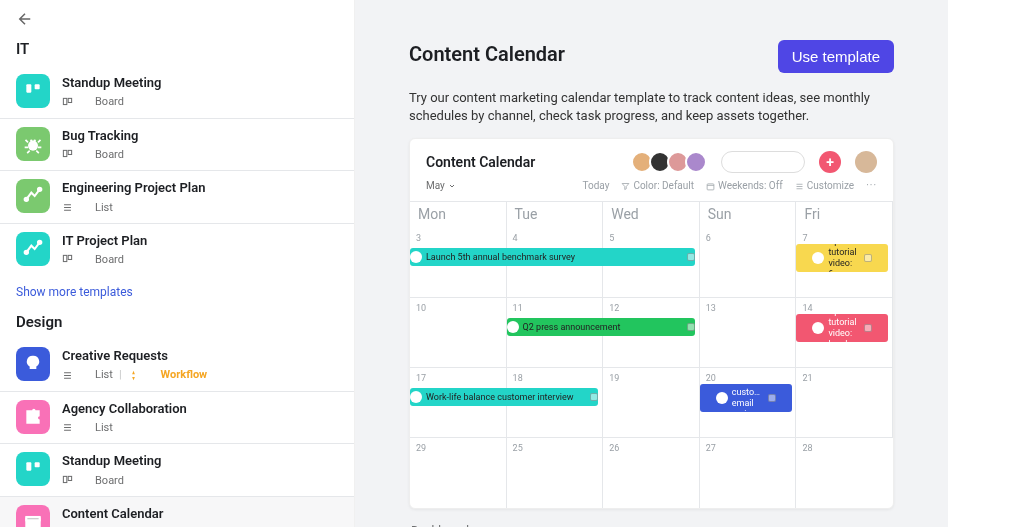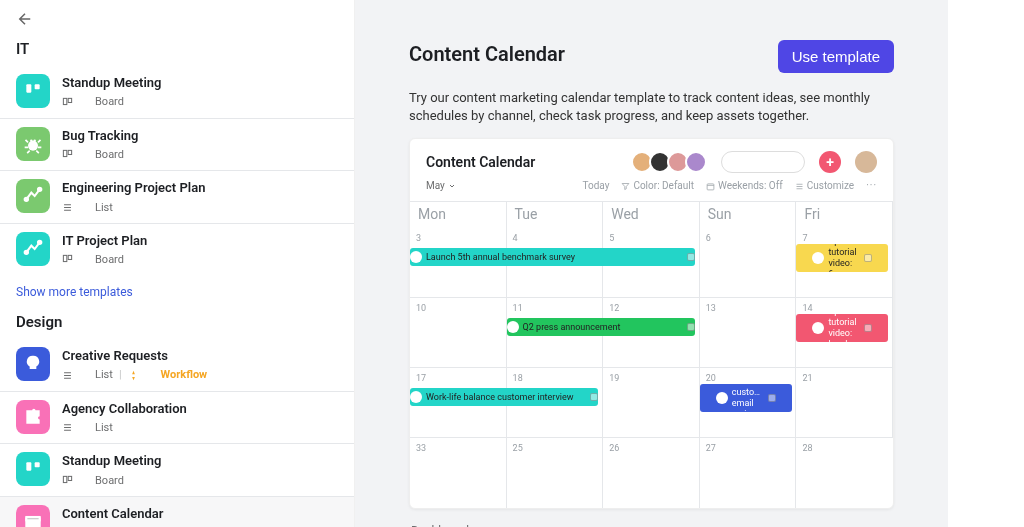--- a/index.html
+++ b/index.html
@@ -367,21 +367,21 @@
                 <span class="ev-text">Work-life balance customer interview</span>
                 <span class="ev-check"></span>
               </div>
               <div class="event tall" style="background: rgb(59, 91, 219); color: rgb(255, 255, 255); left: 60%; width: 19%;">
                 <span class="ev-av"></span>
                 <span class="ev-text">New customer email series</span>
                 <span class="ev-check"></span>
               </div>
             </div>
             <div class="week">
-              <div class="day">33</div>
+              <div class="day">29</div>
               <div class="day">25</div>
               <div class="day">26</div>
               <div class="day">27</div>
               <div class="day">28</div>
             </div>
           </div>
       </div>
     </div>
 
     <div class="footer-label">Dashboard</div>

